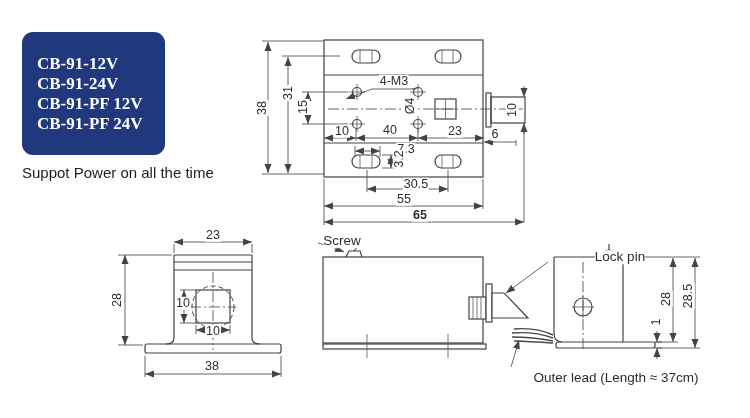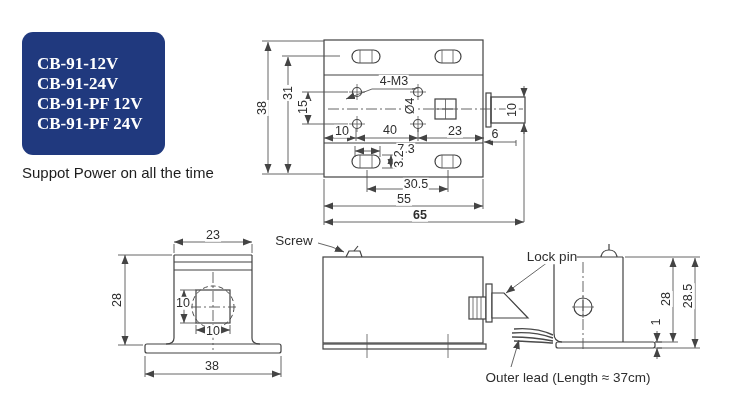--- a/index.html
+++ b/index.html
@@ -10,21 +10,21 @@
   .obj-fill{stroke:#424242;stroke-width:1.2;fill:#fff;}
   .dimline{stroke:#555;stroke-width:.9;fill:none;}
   .thin{stroke:#555;stroke-width:.8;fill:none;}
   .cl{stroke:#555;stroke-width:.9;fill:none;stroke-dasharray:11 3 2 3;}
   .dashed{stroke:#4a4a4a;stroke-width:1;fill:none;stroke-dasharray:5 3;}
   .wire{stroke:#4a4a4a;stroke-width:1.4;fill:none;}
   .dim{position:absolute;font-size:12.5px;line-height:1;color:#2e2e2e;background:#fff;
        padding:0 1px;white-space:nowrap;transform:translate(-50%,-50%);}
   .dim.rot{transform:translate(-50%,-50%) rotate(-90deg);}
   .lbl{position:absolute;font-size:13.5px;line-height:1;color:#2e2e2e;background:#fff;
-       white-space:nowrap;transform:translate(-50%,-50%);}
+       white-space:nowrap;transform:translate(-50%,-50%);margin-left:48px;}
   #model-panel{position:absolute;left:22px;top:32px;width:143px;height:123px;
        border-radius:11px;background:#20397e;color:#fff;
        font-family:"Liberation Serif",serif;font-weight:bold;font-size:17px;
        display:flex;flex-direction:column;justify-content:center;padding-left:15px;box-sizing:border-box;}
   #model-panel div{line-height:20px;}
   #note{position:absolute;left:22px;top:135px;font-size:15px;color:#1d1d1d;margin-top:29px;}
 </style>
 </head>
 <body>
 
@@ -233,16 +233,16 @@
   <div class="dim rot" style="left:117px;top:300px;">28</div>
   <div class="dim" style="left:212px;top:366px;">38</div>
   <div class="dim" style="left:183px;top:303px;">10</div>
   <div class="dim" style="left:213px;top:331px;">10</div>
 
   <div class="dim rot" style="left:656px;top:322px;">1</div>
   <div class="dim rot" style="left:666px;top:299px;">28</div>
   <div class="dim rot" style="left:688px;top:296px;">28.5</div>
 
   <div class="lbl" style="left:294px;top:241px;">Screw</div>
-  <div class="lbl" style="left:552px;top:257px;">Lock pin</div>
+  <div class="lbl" style="left:572px;top:257px;">Lock pin</div>
   <div class="lbl" style="left:568px;top:378px;">Outer lead (Length ≈ 37cm)</div>
 
 </div>
 
 </body></html>

